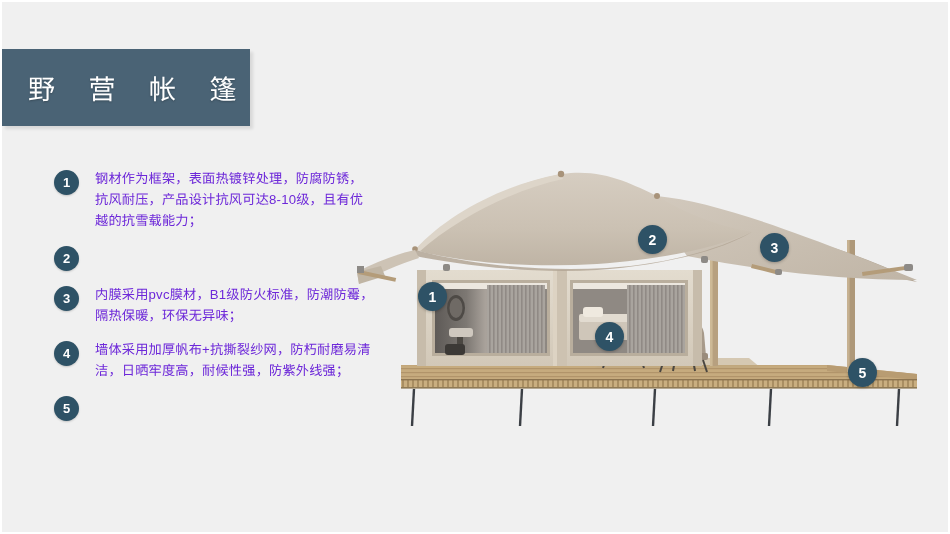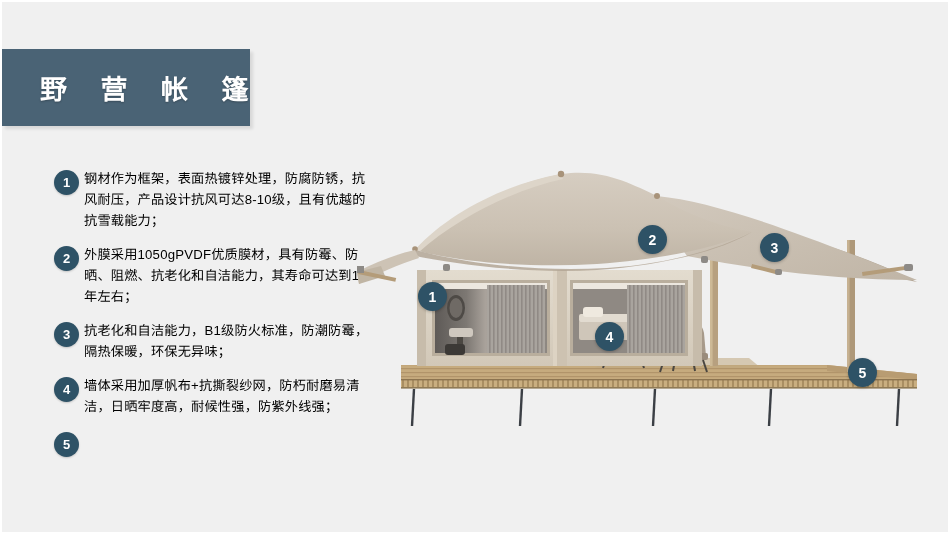--- a/index.html
+++ b/index.html
@@ -34,23 +34,23 @@
     width: 248px;
     height: 77px;
     background: #4a6375;
     box-shadow: 3px 3px 3px rgba(0,0,0,.10);
     display: flex;
     align-items: center;
   }
   .title-text {
     color: #ffffff;
     font-size: 27px;
-    font-weight: bold;
+    font-weight: normal;
     letter-spacing: 13px;
-    padding-left: 38px;
+    padding-left: 26px;
     text-shadow: 0 1px 2px rgba(0,0,0,.25);
     white-space: nowrap;
   }
 
   
   .feature-list {
     position: absolute;
     left: 52px;
     top: 166px;
     width: 320px;
@@ -69,22 +69,22 @@
     color: #ffffff;
     font-size: 13px;
     font-weight: bold;
     display: flex;
     align-items: center;
     justify-content: center;
     margin-top: 2px;
     box-shadow: 0 1px 2px rgba(0,0,0,.18);
   }
   .feature-text {
-    margin-left: 5px;
-    color: #000000;
+    margin-left: 16px;
+    color: #6d28d9;
     font-size: 13.2px;
     line-height: 21px;
     letter-spacing: .2px;
   }
 
   
   .tent-figure {
     position: absolute;
     left: 355px;
     top: 150px;
@@ -129,26 +129,25 @@
 
   <div class="feature-list">
 
     <div class="feature-item">
       <div class="badge">1</div>
       <div class="feature-text">钢材作为框架，表面热镀锌处理，防腐防锈，抗风耐压，产品设计抗风可达8-10级，且有优越的抗雪载能力；</div>
     </div>
 
     <div class="feature-item">
       <div class="badge">2</div>
-      <div class="feature-text">外膜采用1050gPVDF优质膜材，具有防霉、防晒、阻燃、抗老化和自洁能力，其寿命可达到15年左右；</div>
     </div>
 
     <div class="feature-item">
       <div class="badge">3</div>
-      <div class="feature-text">抗老化和自洁能力，B1级防火标准，防潮防霉，隔热保暖，环保无异味；</div>
+      <div class="feature-text">内膜采用pvc膜材，B1级防火标准，防潮防霉，隔热保暖，环保无异味；</div>
     </div>
 
     <div class="feature-item">
       <div class="badge">4</div>
       <div class="feature-text">墙体采用加厚帆布+抗撕裂纱网，防朽耐磨易清洁，日晒牢度高，耐候性强，防紫外线强；</div>
     </div>
 
     <div class="feature-item">
       <div class="badge">5</div>
     </div>

